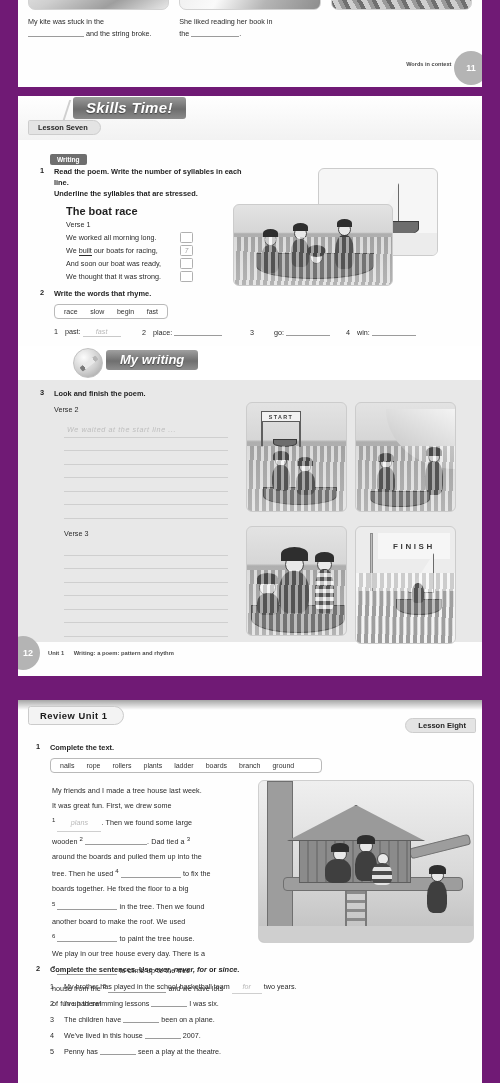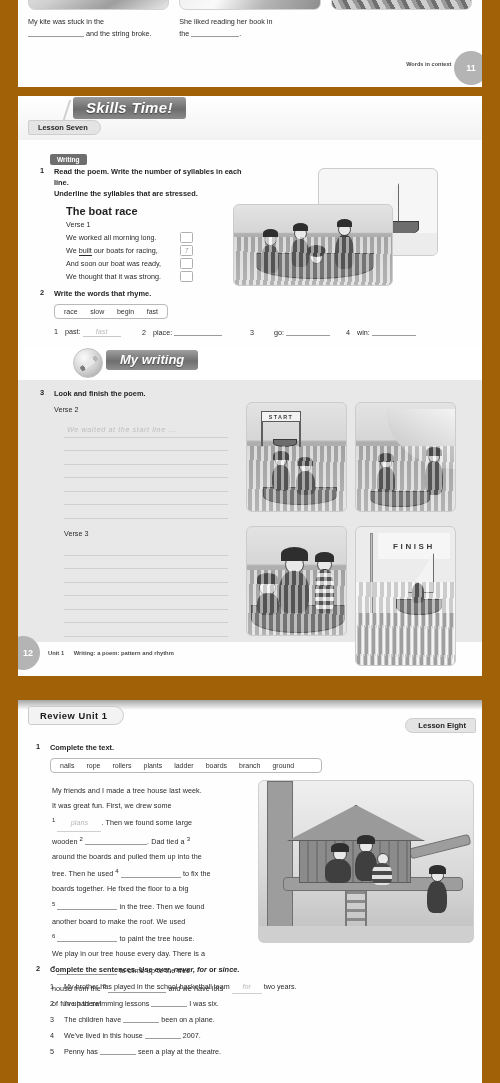--- a/index.html
+++ b/index.html
@@ -2,21 +2,21 @@
 <html><head>
 <meta charset="utf-8">
 <style>
   * { box-sizing: border-box; margin: 0; padding: 0; }
   html, body {
     width: 500px; height: 1083px;
     background: #0b0b0b;
     font-family: "Liberation Sans", sans-serif;
     overflow: hidden;
   }
-  .scan { position: relative; width: 500px; height: 1083px; background: #a16207; }
+  .scan { position: relative; width: 500px; height: 1083px; background: #701a75; }
 
   
   .page {
     position: absolute; left: 18px; width: 464px;
     background: #fefefe;
     overflow: hidden;
   }
   .page-11 { top: -58px; height: 145px; }
   .page-12 { top: 96px; height: 580px; }
   .page-13 { top: 700px; height: 390px; }
@@ -371,21 +371,21 @@
         <div class="fig" style="left:10px;top:66px;width:22px;height:22px;"></div>
         <div class="head" style="left:38px;top:28px;width:19px;height:19px;"></div>
         <div class="hair" style="left:34px;top:20px;width:27px;height:14px;"></div>
         <div class="fig" style="left:32px;top:44px;width:30px;height:42px;"></div>
         <div class="head" style="left:70px;top:30px;width:15px;height:15px;"></div>
         <div class="hair" style="left:68px;top:25px;width:19px;height:10px;"></div>
         <div class="fig" style="left:68px;top:42px;width:19px;height:44px;
                     background:repeating-linear-gradient(180deg,#3f3f3f 0 4px,#e6e6e6 4px 8px);"></div>
       </div>
 
-      <div class="illus sea" style="position:absolute;left:337px;top:146px;width:101px;height:140px;background:#ececec;">
+      <div class="illus sea" style="position:absolute;left:337px;top:146px;width:101px;height:118px;background:#ececec;">
         <div class="sign" style="left:22px;top:6px;width:72px;height:26px;border:none;background:#f6f6f6;font-size:8px;letter-spacing:2.6px;">FINISH</div>
         <div style="position:absolute;left:14px;top:6px;width:3px;height:92px;background:#bdbdbd;border:1px solid #8d8d8d;"></div>
         <div style="position:absolute;left:0;bottom:0;width:100%;height:52px;
                     background:repeating-linear-gradient(92deg,rgba(255,255,255,.6) 0 3px,rgba(140,140,140,.35) 3px 7px),#bcbcbc;"></div>
         <div class="sail" style="left:52px;top:26px;width:26px;height:40px;clip-path:polygon(100% 0,100% 100%,0 100%);"></div>
         <div class="boat" style="left:40px;top:72px;width:46px;height:16px;"></div>
         <div class="fig" style="left:56px;top:56px;width:12px;height:20px;"></div>
       </div>
     </div>
 

